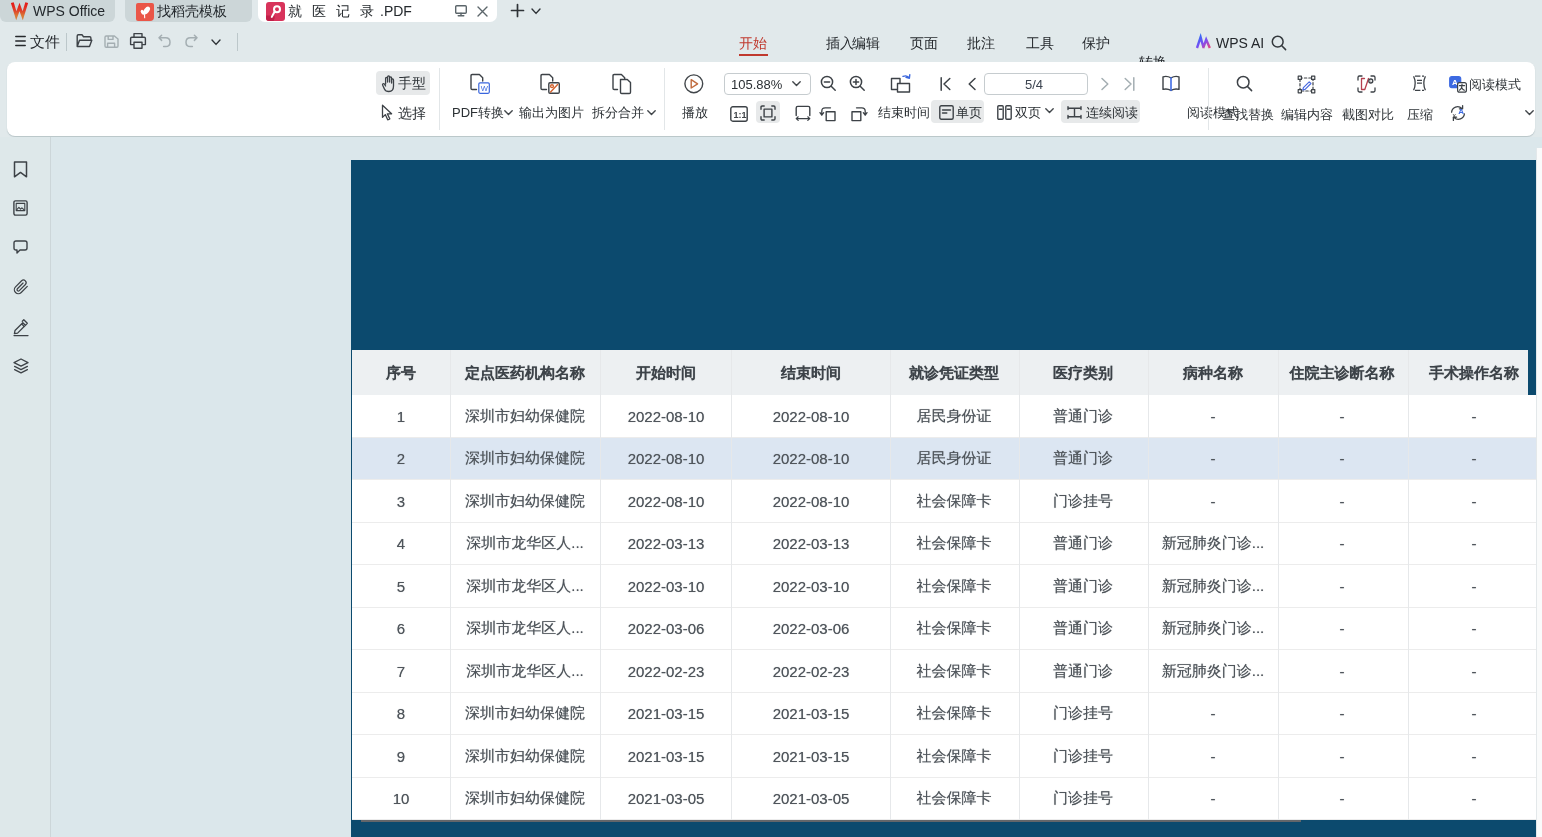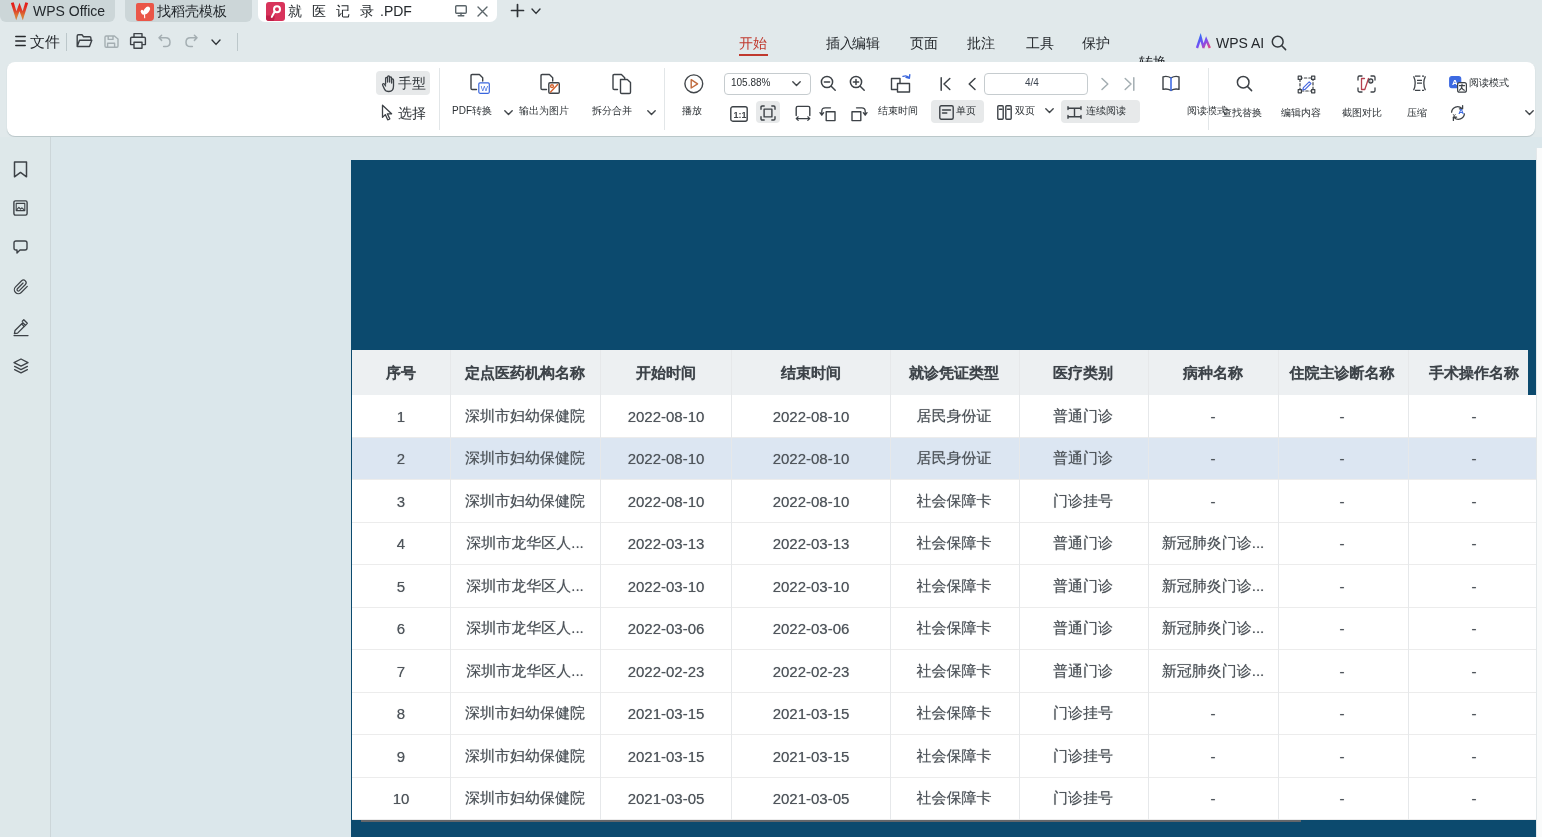--- a/index.html
+++ b/index.html
@@ -15,21 +15,21 @@
 #tab3 { background:#ffffff; border-radius:0 0 7px 7px; }
 .tabtxt { position:absolute; font-size:14px; color:#23282c; top:3px; }
 .qsep { position:absolute; width:1px; background:#bcc7ca; }
 
 .menu { position:absolute; top:35px; font-size:14px; color:#24282c; }
 #menuStart { color:#c0392e; }
 #menuUnderline { position:absolute; left:739px; top:54px; width:29px; height:2px; background:#c0392e; }
 
 #panel { position:absolute; left:7px; top:62px; width:1528px; height:74px; background:#ffffff; border-radius:8px; box-shadow:0 1px 1px rgba(150,165,170,.55); }
 .tsep { position:absolute; top:6px; height:62px; width:1px; background:#e2e6e8; }
-.tlabel { position:absolute; font-size:10px; color:#2b3034; white-space:nowrap; }
+.tlabel { position:absolute; font-size:13px; color:#2b3034; white-space:nowrap; }
 .hl { background:#e7e9ea; border-radius:4px; }
 
 #main { position:absolute; left:0; top:137px; width:1542px; height:700px; background:#dbe7eb; }
 #sidebar { position:absolute; left:0; top:0; width:51px; height:700px; background:#dee8ea; border-right:1px solid #ccd6d9; }
 #page { position:absolute; left:351px; top:23px; width:1185px; height:823px; background:#0c4a6e; }
 #scrollstrip { position:absolute; left:1536px; top:11px; width:6px; height:689px; background:#fafbfb; border-left:1px solid #e3e8ea; }
 
 #tbl { position:absolute; left:0; top:190px; width:1185px; font-size:15px; color:#4f555b; filter:blur(0.45px); text-shadow:0 0 0.7px rgba(79,85,91,0.75); }
 .hrow { position:absolute; left:1px; top:0; height:45px; width:1176px; background:#edf0f2; }
 .trow { position:absolute; left:1px; width:1184px; height:42.5px; border-bottom:1px solid #ececec; background:#fff; }
@@ -139,21 +139,21 @@
   <div class="tsep" style="left:432px;"></div>
   <span class="tlabel" style="left:445px;top:42px;">PDF转换</span>
   <span class="tlabel" style="left:512px;top:42px;">输出为图片</span>
   <span class="tlabel" style="left:585px;top:42px;">拆分合并</span>
   <div class="tsep" style="left:657px;"></div>
   <span class="tlabel" style="left:675px;top:42px;">播放</span>
   <div class="abs" style="left:717px;top:11px;width:87px;height:22px;border:1px solid #c6cccf;border-radius:4px;"></div>
   <span class="tlabel" style="left:724px;top:15px;">105.88%</span>
   <span class="tlabel" style="left:871px;top:42px;">结束时间</span>
   <div class="abs" style="left:977px;top:11px;width:104px;height:22px;border:1px solid #c6cccf;border-radius:4px;"></div>
-  <span class="tlabel" style="left:1018px;top:15px;color:#3c4450;">4/4</span>
+  <span class="tlabel" style="left:1018px;top:15px;color:#3c4450;">5/4</span>
   <div class="hl abs" style="left:924px;top:38px;width:53px;height:23px;"></div>
   <span class="tlabel" style="left:949px;top:42px;">单页</span>
   <span class="tlabel" style="left:1008px;top:42px;">双页</span>
   <div class="hl abs" style="left:1054px;top:38px;width:79px;height:23px;"></div>
   <span class="tlabel" style="left:1079px;top:42px;">连续阅读</span>
   <span class="tlabel" style="left:1141px;top:42px;margin-left:39px;">阅读模式</span>
   <div class="tsep" style="left:1201px;"></div>
   <span class="tlabel" style="left:1215px;top:44px;">查找替换</span>
   <span class="tlabel" style="left:1274px;top:44px;">编辑内容</span>
   <span class="tlabel" style="left:1335px;top:44px;">截图对比</span>

